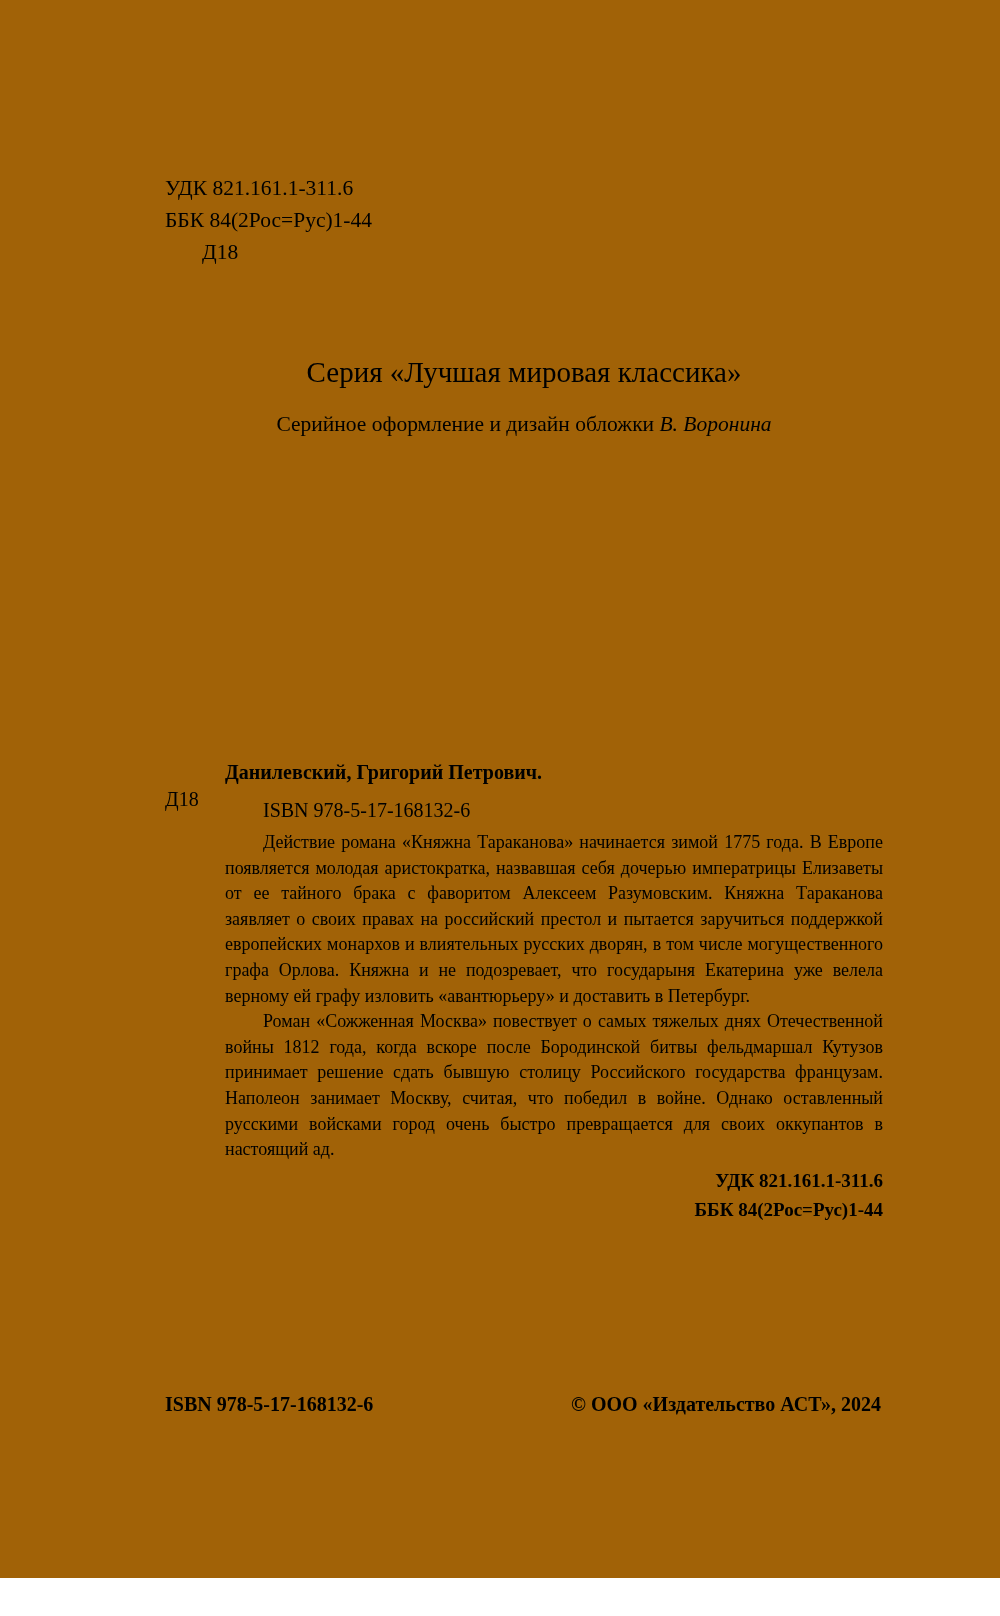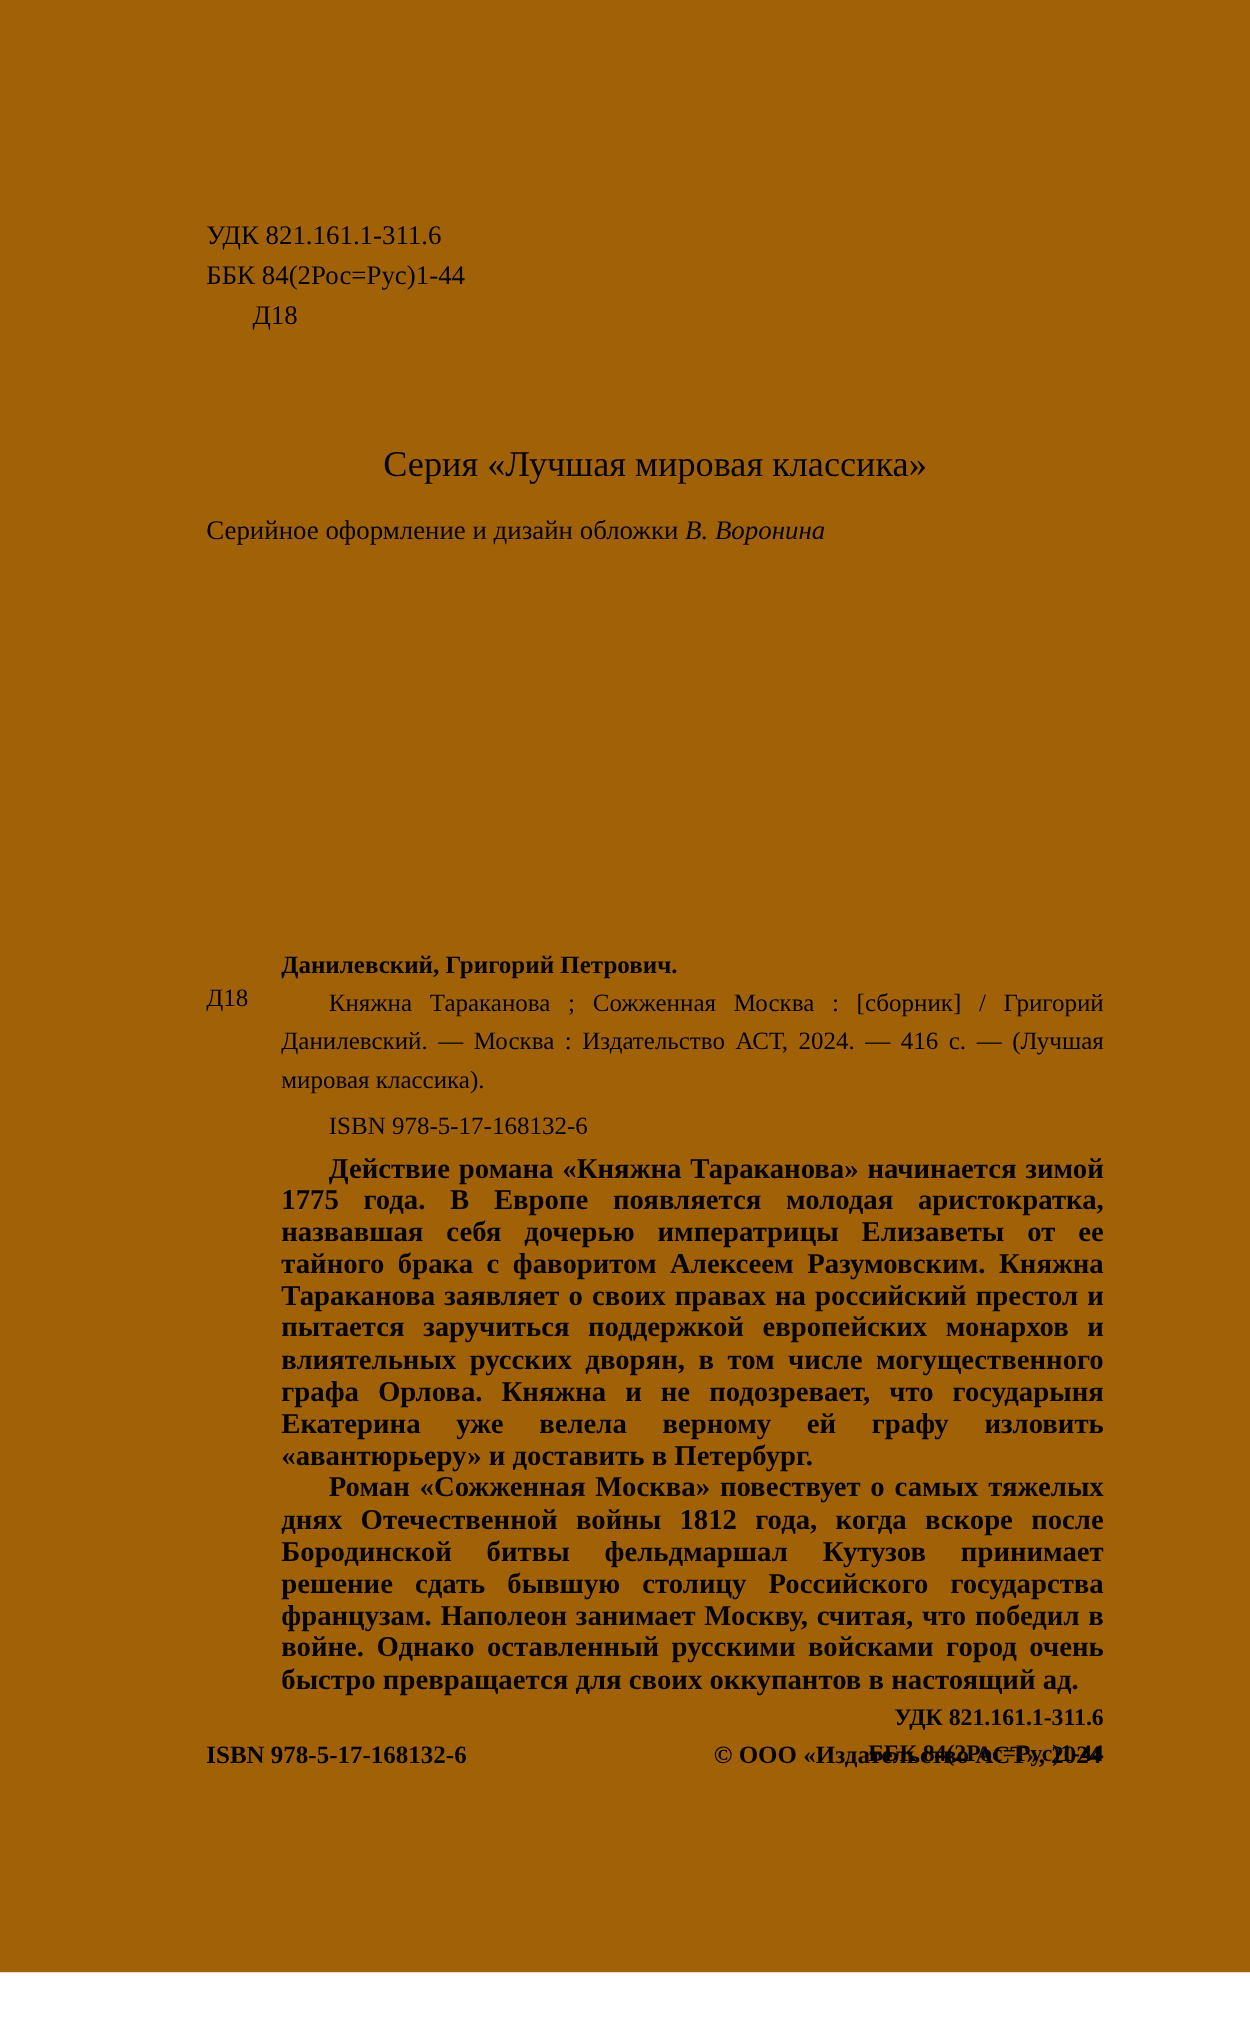--- a/index.html
+++ b/index.html
@@ -27,20 +27,21 @@
     top: 356px;
     width: 718px;
     text-align: center;
     font-size: 29px;
   }
   .design-line {
     position: absolute;
     left: 165px;
     top: 412px;
     width: 718px;
+    text-align: center;
     font-size: 21.5px;
   }
   .design-line .designer { font-style: italic; }
   .catalog {
     position: absolute;
     left: 165px;
     top: 757px;
     width: 718px;
   }
   .margin-code {
@@ -57,22 +58,22 @@
   .catalog-author { font-weight: bold; }
   .catalog-desc {
     text-align: justify;
     text-indent: 38px;
   }
   .catalog-isbn {
     text-indent: 38px;
     margin: 7px 0 5px 0;
   }
   .annotation {
-    font-weight: bold;
-    font-size: 23px;
+    font-weight: normal;
+    font-size: 18px;
     line-height: 25.6px;
     text-align: justify;
     text-indent: 38px;
   }
   .codes-right {
     margin-top: 3px;
     text-align: right;
     font-weight: bold;
     font-size: 19px;
     line-height: 29px;
@@ -103,21 +104,20 @@
 
   <div class="design-line">
     <span>Серийное оформление и дизайн обложки</span>
     <i class="designer">В. Воронина</i>
   </div>
 
   <div class="catalog">
     <div class="margin-code">Д18</div>
     <div class="catalog-body">
       <div class="catalog-author">Данилевский, Григорий Петрович.</div>
-      <p class="catalog-desc">Княжна Тараканова ; Сожженная Москва : [сборник] / Григорий Данилевский. — Москва : Издательство АСТ, 2024. — 416 с. — (Лучшая мировая классика).</p>
       <p class="catalog-isbn">ISBN 978-5-17-168132-6</p>
       <p class="annotation">Действие романа «Княжна Тараканова» начинается зимой 1775 года. В Европе появляется молодая аристократка, назвавшая себя дочерью императрицы Елизаветы от ее тайного брака с фаворитом Алексеем Разумовским. Княжна Тараканова заявляет о своих правах на российский престол и пытается заручиться поддержкой европейских монархов и влиятельных русских дворян, в том числе могущественного графа Орлова. Княжна и не подозревает, что государыня Екатерина уже велела верному ей графу изловить «авантюрьеру» и доставить в Петербург.</p>
       <p class="annotation">Роман «Сожженная Москва» повествует о самых тяжелых днях Отечественной войны 1812 года, когда вскоре после Бородинской битвы фельдмаршал Кутузов принимает решение сдать бывшую столицу Российского государства французам. Наполеон занимает Москву, считая, что победил в войне. Однако оставленный русскими войсками город очень быстро превращается для своих оккупантов в настоящий ад.</p>
       <div class="codes-right">
         <div>УДК 821.161.1-311.6</div>
         <div>ББК 84(2Рос=Рус)1-44</div>
       </div>
     </div>
   </div>
 

